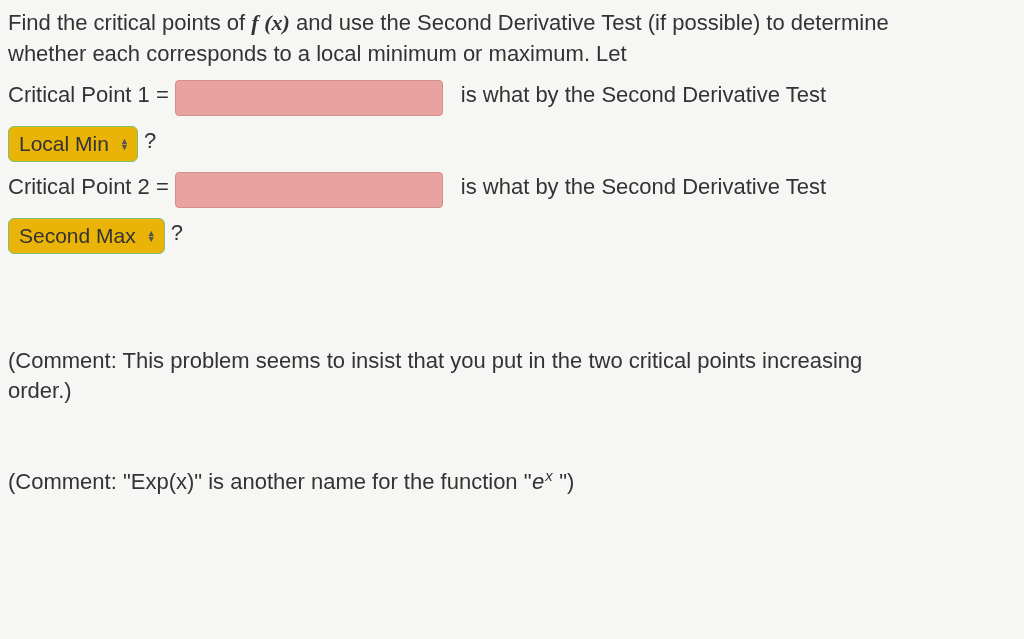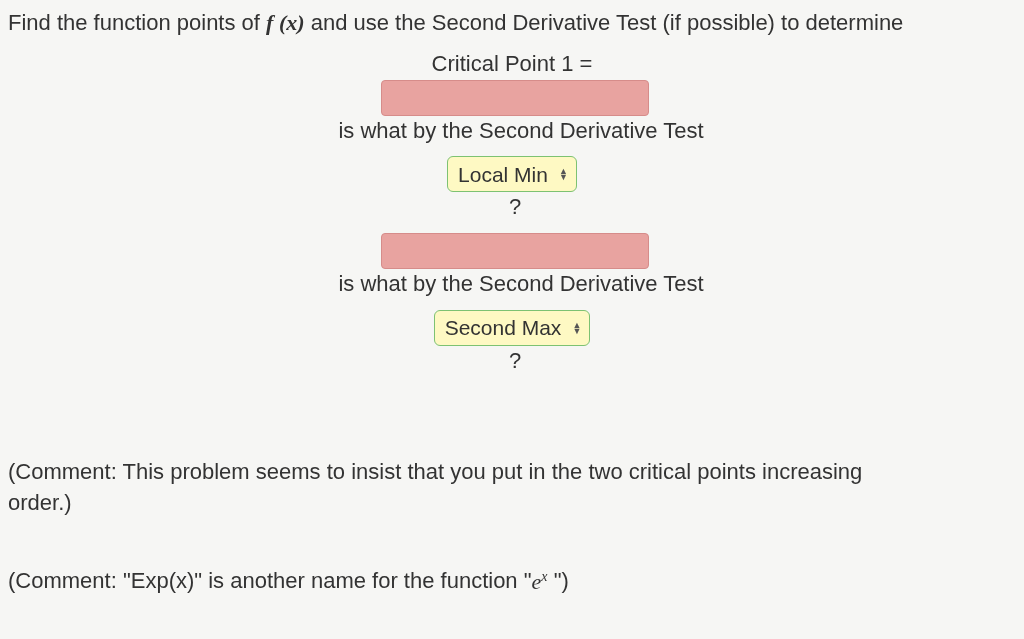--- a/index.html
+++ b/index.html
@@ -37,41 +37,39 @@
     font-size: 14px;
     font-style: normal;
     position: relative;
     top: -2px;
   }
   .formula .rm {
     font-style: normal;
   }
   .row {
     display: flex;
-    align-items: center;
     margin-bottom: 10px;
-    flex-direction: column;
   }
   .label {
     white-space: nowrap;
   }
   .ml6 { margin-left: 6px; }
   .answer-box {
     display: inline-block;
     width: 268px;
     height: 36px;
     background: #e8a3a0;
     border: 1px solid #d68c8a;
     border-radius: 4px;
     box-sizing: border-box;
   }
   .select-pill {
     display: inline-flex;
     align-items: center;
-    background: #fef9c3;
+    background: #eab308;
     border: 1px solid #7dc272;
     border-radius: 6px;
     height: 34px;
     padding: 0 28px 0 10px;
     font-size: 21px;
     color: #333;
     position: relative;
     cursor: default;
   }
   .select-pill .stepper {
@@ -89,43 +87,44 @@
     margin-left: 6px;
     font-size: 22px;
   }
   .spacer-large {
     height: 60px;
   }
   .spacer-med {
     height: 38px;
   }
   .comment {
-    margin-top: 10px;
+    margin-top: 22px;
   }
   .italic-e {
-    font-family: Liberation Serif, serif;
+    font-family: Liberation Mono, monospace;
     font-style: italic;
   }
   .italic-e sup {
     font-size: 14px;
     font-style: italic;
   }
   .fx {
     font-family: "Times New Roman", Times, serif;
     font-style: italic;
     font-weight: bold;
   }
 </style>
 </head>
 <body>
 
 <div class="page">
 
   <div class="prompt">
-    <span>Find the function points of </span><span class="fx">f (x)</span><span> and use the Second Derivative Test (if possible) to determine</span><br>
+    <span>Find the critical points of </span><span class="fx">f (x)</span><span> and use the Second Derivative Test (if possible) to determine</span><br>
+    <span>whether each corresponds to a local minimum or maximum. Let</span>
   </div>
 
 
   <div class="row">
     <span class="label">Critical Point 1 = </span>
     <span class="answer-box ml6"></span>
     <span class="label" style="margin-left:18px;">is what by the Second Derivative Test</span>
   </div>
 
   <div class="row">
@@ -133,20 +132,21 @@
       <span>Local Min</span>
       <span class="stepper">
         <span>▲</span>
           <span>▼</span>
       </span>
     </span>
     <span class="qmark">?</span>
   </div>
 
   <div class="row">
+    <span class="label">Critical Point 2 = </span>
     <span class="answer-box ml6"></span>
     <span class="label" style="margin-left:18px;">is what by the Second Derivative Test</span>
   </div>
 
   <div class="row">
     <span class="select-pill">
       <span>Second Max</span>
       <span class="stepper">
         <span>▲</span>
           <span>▼</span>

